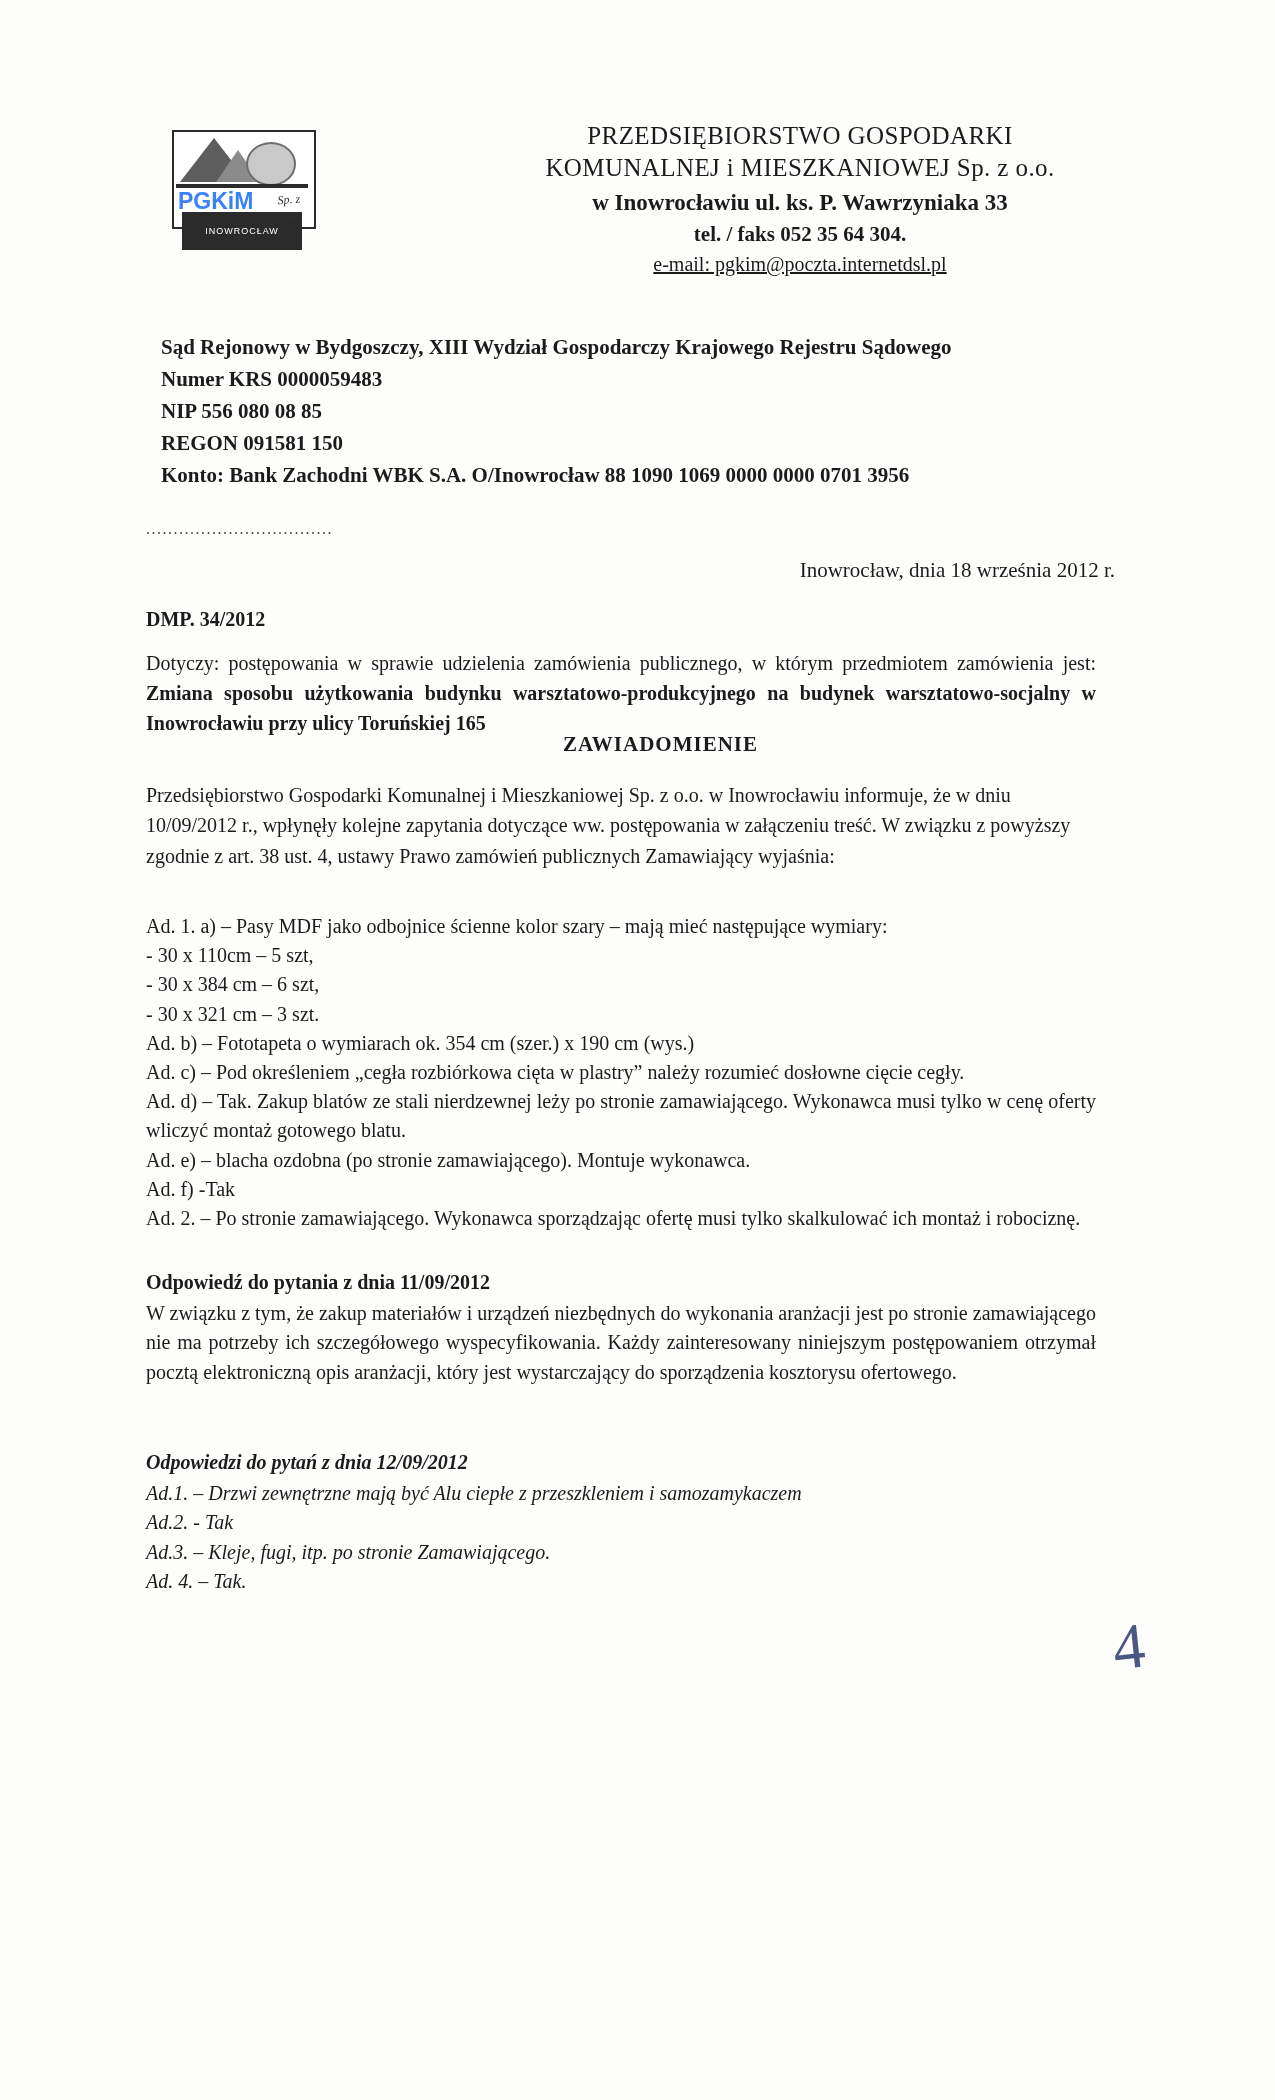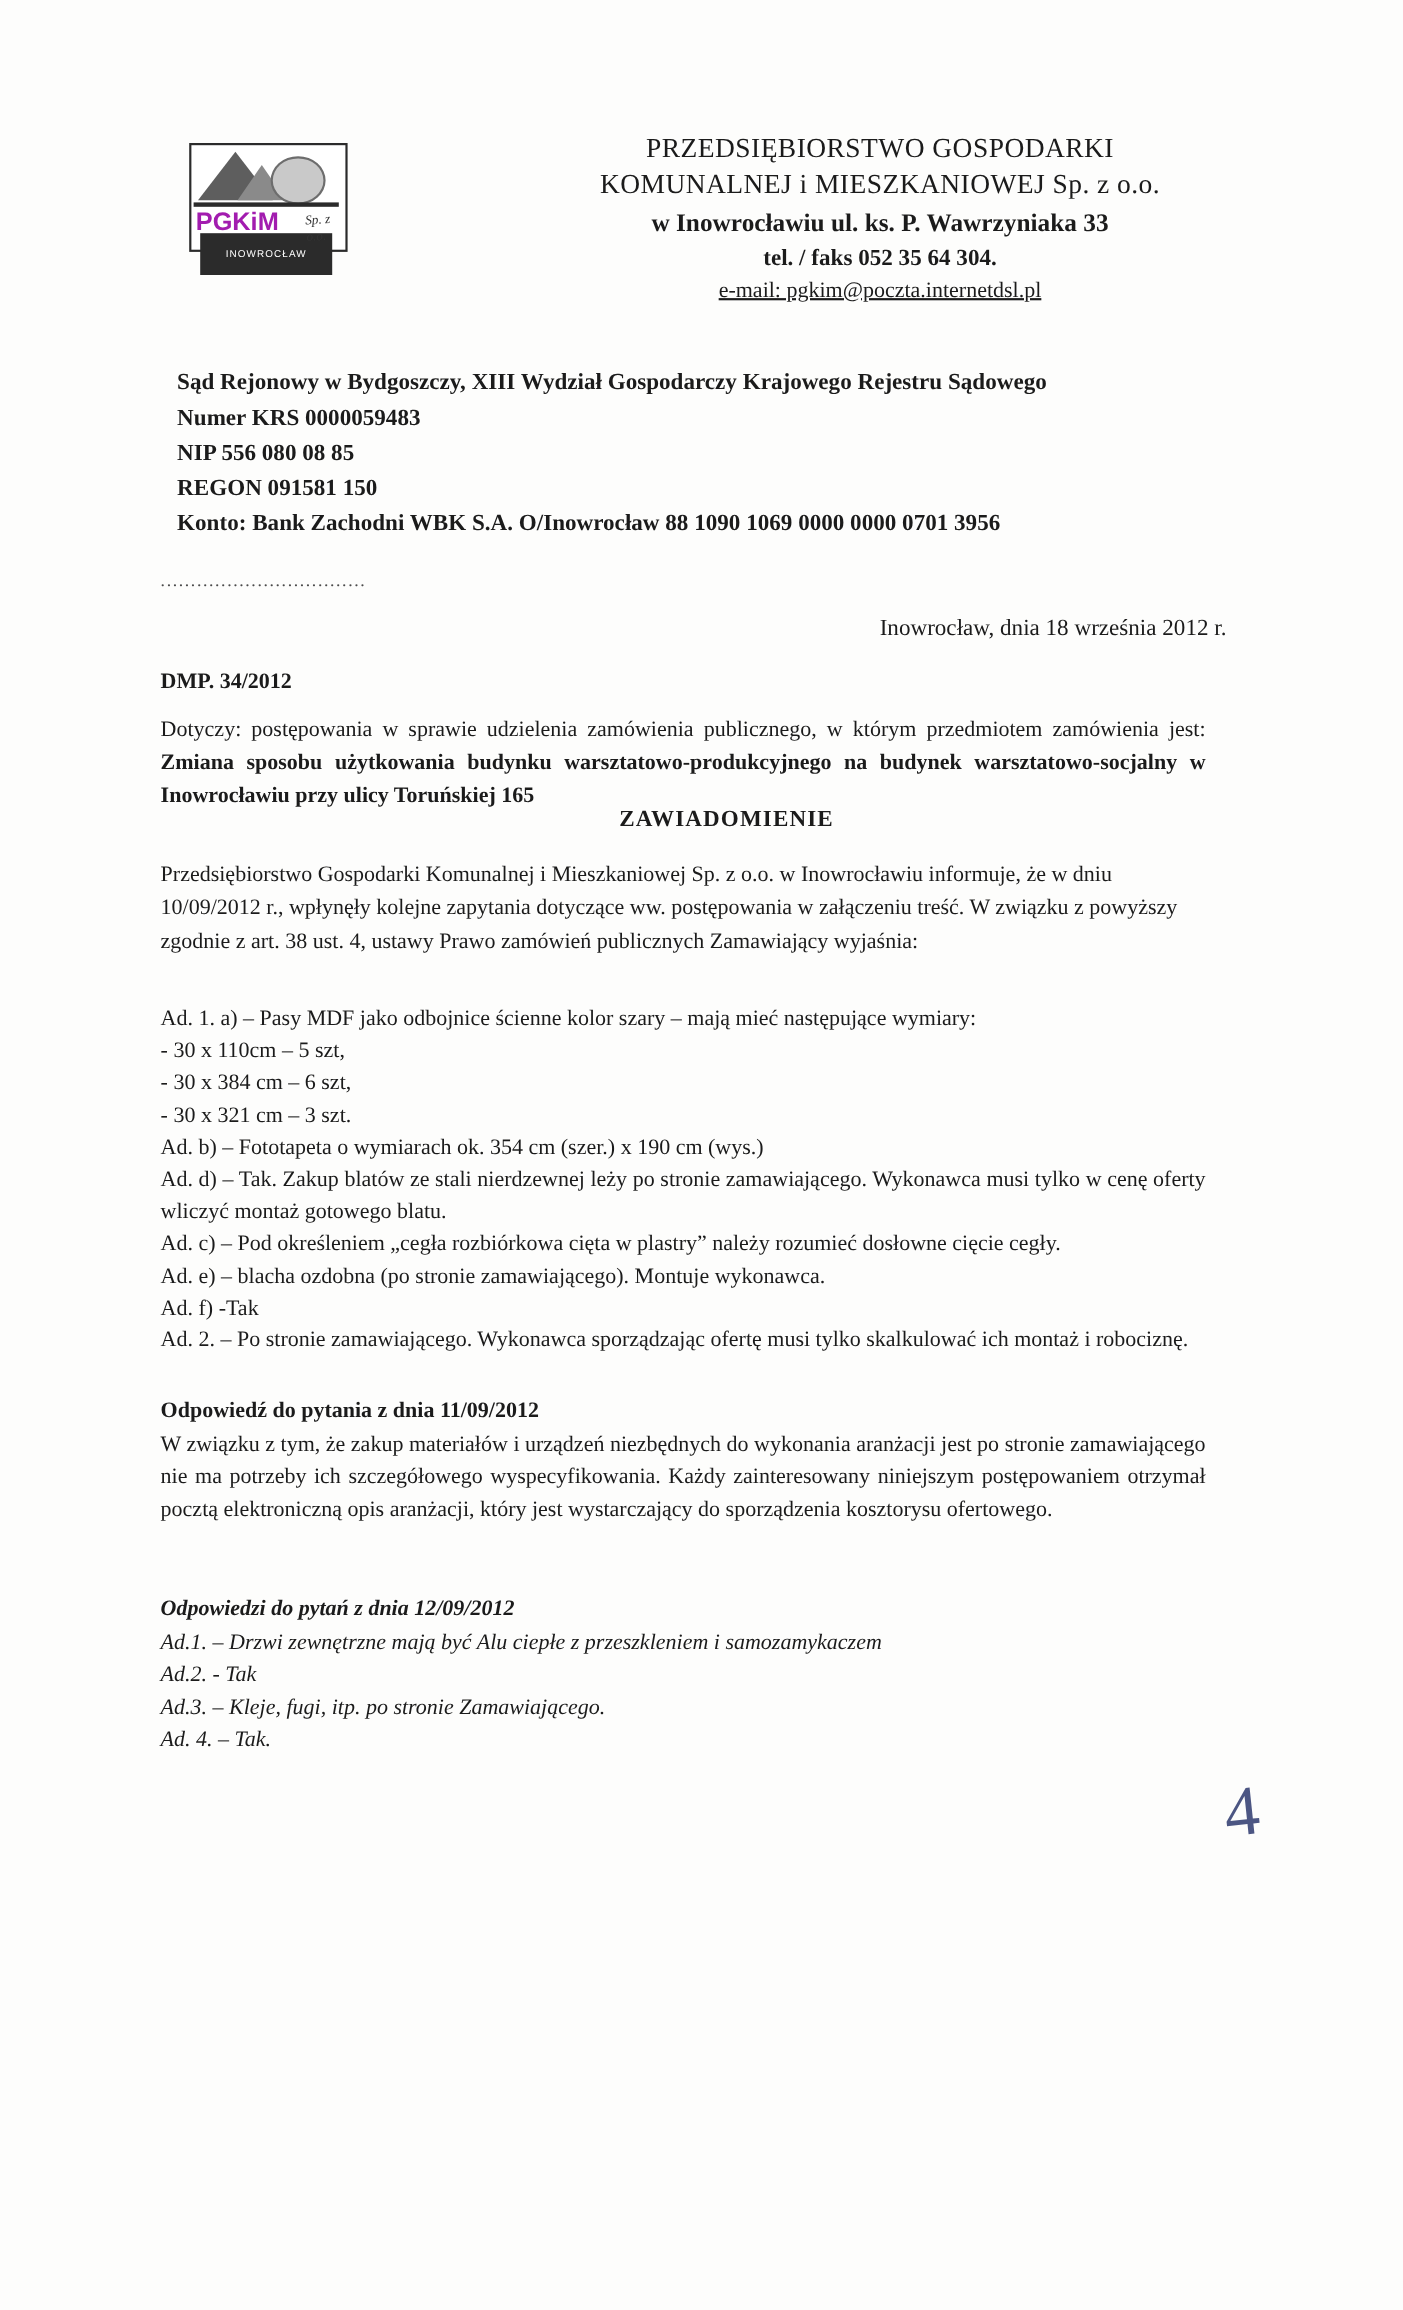--- a/index.html
+++ b/index.html
@@ -80,21 +80,21 @@
     background: #2b2b2b;
   }
   .logo .name {
     position: absolute;
     left: 6px; top: 58px;
     width: 110px;
     font-family: "Liberation Sans", sans-serif;
     font-weight: bold;
     font-size: 23px;
     letter-spacing: 0px;
-    color: #a21caf;
+    color: #3b82f6;
   }
   .logo .sub {
     position: absolute;
     left: 10px; top: 82px;
     width: 120px;
     font-family: "Liberation Sans", sans-serif;
     font-size: 9px;
     letter-spacing: 1px;
     color: #2b2b2b;
     background: #2b2b2b;
@@ -308,22 +308,22 @@
     <div class="notice-title">ZAWIADOMIENIE</div>
 
     <div class="intro">Przedsiębiorstwo Gospodarki Komunalnej i Mieszkaniowej Sp. z o.o. w Inowrocławiu informuje, że w dniu 10/09/2012 r., wpłynęły kolejne zapytania dotyczące ww. postępowania w załączeniu treść. W związku z powyższy zgodnie z art. 38 ust. 4, ustawy Prawo zamówień publicznych Zamawiający wyjaśnia:</div>
 
     <div class="sec s1">
       <p>Ad. 1. a) – Pasy MDF jako odbojnice ścienne kolor szary – mają mieć następujące wymiary:</p>
       <p>- 30 x 110cm – 5 szt,</p>
       <p>- 30 x 384 cm – 6 szt,</p>
       <p>- 30 x 321 cm – 3 szt.</p>
       <p>Ad. b) – Fototapeta o wymiarach ok. 354 cm (szer.)  x 190 cm (wys.)</p>
+      <p>Ad. c) – Pod określeniem „cegła rozbiórkowa cięta w plastry” należy rozumieć dosłowne cięcie cegły.</p>
       <p>Ad. d) – Tak. Zakup blatów ze stali nierdzewnej leży po stronie zamawiającego. Wykonawca musi tylko w cenę oferty wliczyć montaż gotowego blatu.</p>
-      <p>Ad. c) – Pod określeniem „cegła rozbiórkowa cięta w plastry” należy rozumieć dosłowne cięcie cegły.</p>
       <p>Ad. e) – blacha ozdobna (po stronie zamawiającego). Montuje wykonawca.</p>
       <p>Ad. f) -Tak</p>
       <p>Ad. 2.  –  Po  stronie  zamawiającego.  Wykonawca  sporządzając  ofertę  musi  tylko  skalkulować  ich montaż i robociznę.</p>
     </div>
 
     <div class="sec s2">
       <h3>Odpowiedź do pytania z dnia 11/09/2012</h3>
       <p>W związku z tym, że zakup materiałów i urządzeń niezbędnych do wykonania aranżacji jest po stronie zamawiającego  nie  ma  potrzeby  ich  szczegółowego  wyspecyfikowania.  Każdy  zainteresowany niniejszym  postępowaniem  otrzymał  pocztą  elektroniczną  opis  aranżacji,  który  jest  wystarczający  do sporządzenia kosztorysu ofertowego.</p>
     </div>
 

